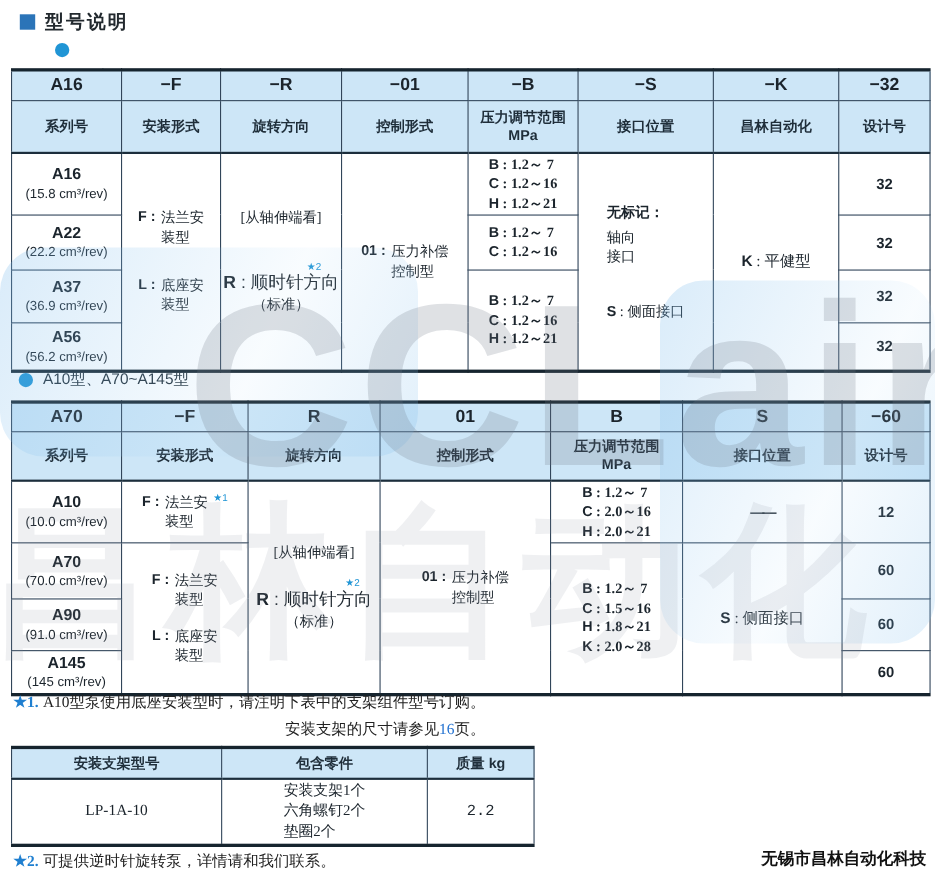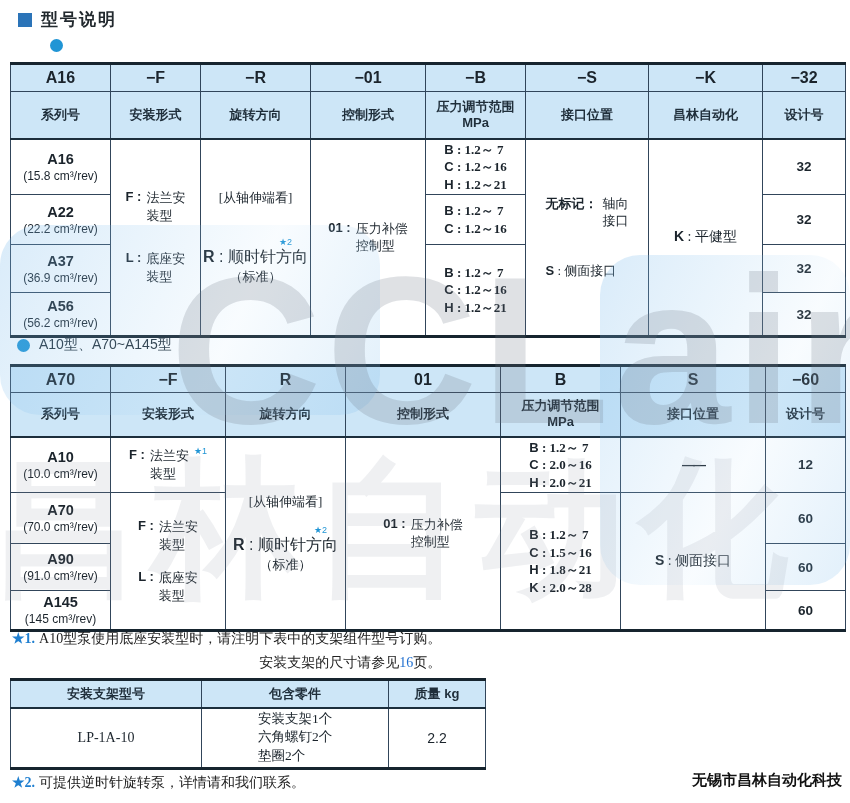--- a/index.html
+++ b/index.html
@@ -34,21 +34,21 @@
   .prel { white-space:pre-line; }
   .model { font-weight:bold; font-size:14.5px; }
   .disp { font-family:Liberation Sans, sans-serif; font-size:12px; margin-top:2px; }
   .design { font-weight:bold; font-size:13.5px; }
 
   .press-box { display:inline-block; text-align:left; }
   .pl { font-family:"Liberation Serif", serif; font-size:13px; line-height:1.35;font-weight:bold; }
   .pl::first-letter { font-weight:bold; font-family:"Liberation Sans", sans-serif; }
 
   .kv { display:flex; justify-content:center; align-items:flex-start; gap:5px; font-size:13px; }
-  .kv.left { justify-content:flex-start; }
+  .kv.left { justify-content:flex-start;flex-direction:column; }
   .klbl { font-weight:bold; font-family:"Liberation Sans", sans-serif; white-space:nowrap; }
   .kval { font-family:"Liberation Serif", serif; text-align:left; line-height:1.35; }
   .gap26 { margin-top:26px; } .gap16 { margin-top:16px; }
 
   .rot-note { font-family:"Liberation Serif", serif; font-size:13px; }
   .rot-mark { color:#2095d5; font-size:9px; text-align:right; padding-right:16px; height:10px; line-height:10px; margin-top:30px; }
   .rot-mark2 { margin-top:14px; }
   .rot-main { font-family:Liberation Sans, sans-serif; font-size:16px; }
   .rot-main::first-letter { font-weight:bold; font-family:"Liberation Sans", sans-serif; }
   .rot-sub { font-family:"Liberation Serif", serif; font-size:13px; }
@@ -61,21 +61,21 @@
   .dash-cell { font-weight:bold; font-size:13px; letter-spacing:-2px; }
   .mark-sup { color:#2095d5; font-size:9px; vertical-align:super; line-height:1; }
 
   
   td.dr { border-right:1px dotted #3c5064; }
   td.dl { border-left:1px dotted #3c5064; }
 
   
   .bmodel { font-family:"Liberation Serif", serif; font-size:14px; }
   .parts { display:inline-block; text-align:left; font-family:"Liberation Serif", serif; font-size:13.5px; line-height:1.4; }
-  .bweight { font-family:Liberation Sans, sans-serif; font-size:14px; }
+  .bweight { font-family:Liberation Mono, monospace; font-size:14px; }
 
   
   .fn { position:absolute; left:12px; font-family:"Liberation Serif", serif; font-size:14px; color:#222; }
   .fn1 { top:630px; }
   .fn2 { top:774px; }
   .fn-mark { color:#1f7fd0; font-weight:bold; margin-right:4px; }
   .fn-line2 { margin-left:30px; margin-top:6px;text-align:right; }
   .fn-link { color:#1f6fd0; cursor:pointer; }
   .footer-co { position:absolute; right:8px; top:771px; font-weight:bold; font-size:15px; color:#111; }
 

